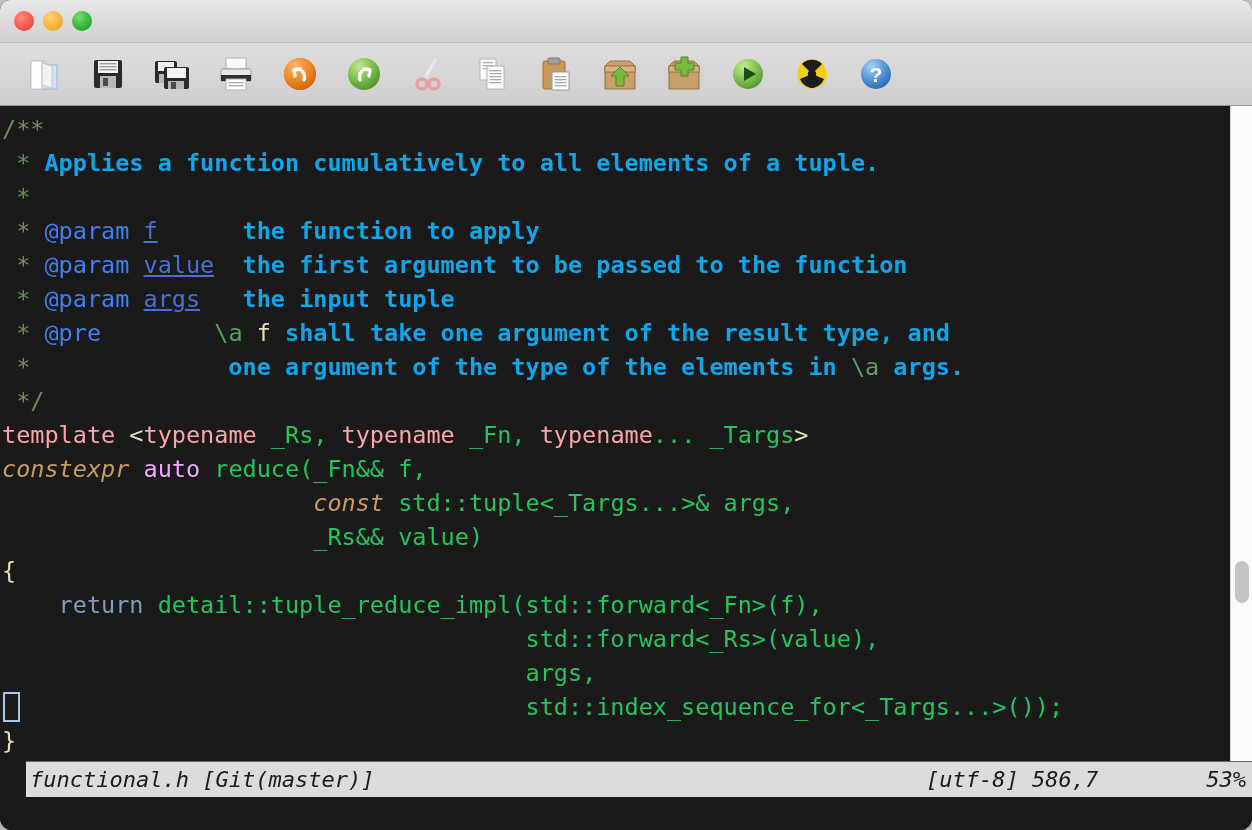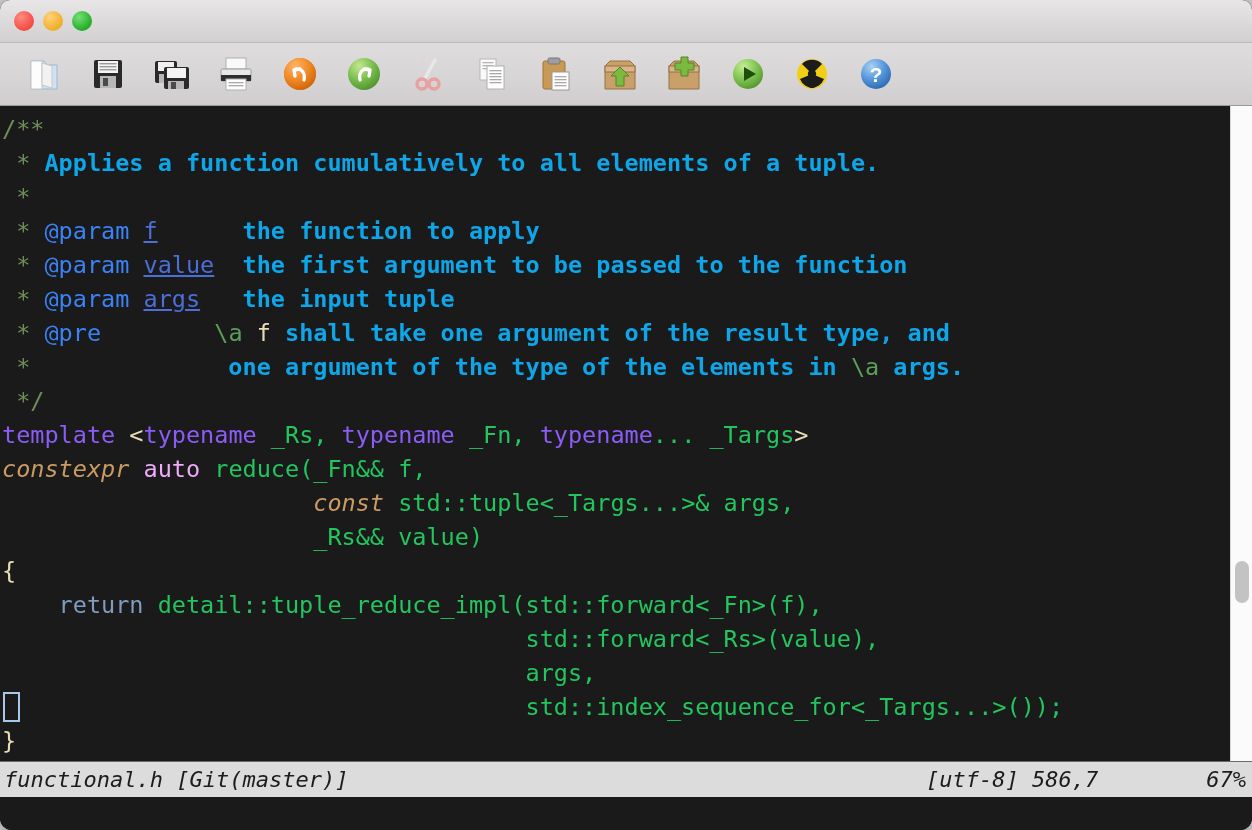--- a/index.html
+++ b/index.html
@@ -107,21 +107,21 @@
     letter-spacing: 0px;
   }
   .ln { height: 34px; }
 
   
   .c-comment   { color: #0ea5e9; font-weight: bold; }            
   .c-cmark     { color: #6f8f5a; }            
   .c-tag       { color: #3b82f6; }            
   .c-param     { color: #4b6ed8; text-decoration: underline; } 
   .c-esc       { color: #5aa05a; }            
-  .c-kw        { color: #8b5cf6; }            
+  .c-kw        { color: #fca5a5; }            
   .c-type      { color: #f0abfc; }            
   .c-stor      { color: #c99a63; font-style: italic; }            
   .c-stmt      { color: #7f9bbf; }            
   .c-plain     { color: #22c55e; }            
   .c-brace     { color: #e8dcb6; }            
 
   #cursor {
     position: absolute;
     left: 3px;
     top: 586px;
@@ -159,20 +159,21 @@
     border-top: 1px solid #6a6a6a;
     display: flex;
     align-items: center;
     font-family: "DejaVu Sans Mono", "Liberation Mono", monospace;
     font-size: 22px;
     font-style: italic;
     color: #1c1c1c;
     padding: 0 4px;
     box-sizing: border-box;
     white-space: pre;
+    margin-left: 26px;
   }
   #st-left  { flex: 0 0 auto; }
   #st-spacer { flex: 1 1 auto; }
   #st-pos   { flex: 0 0 auto; }
   #st-gap   { flex: 0 0 108px; }
   #st-pct   { flex: 0 0 auto; padding-right: 2px; }
 
   
   #cmdline {
     height: 33px;
@@ -396,17 +397,17 @@
     <div id="scrollbar">
       <div id="scroll-thumb"></div>
     </div>
   </div>
 
   <div id="statusline">
     <span id="st-left">functional.h [Git(master)]</span>
     <span id="st-spacer"></span>
     <span id="st-pos">[utf-8] 586,7</span>
     <span id="st-gap"></span>
-    <span id="st-pct">67%</span>
+    <span id="st-pct">53%</span>
   </div>
 
   <div id="cmdline"></div>
 </div>
 
 </body></html>

